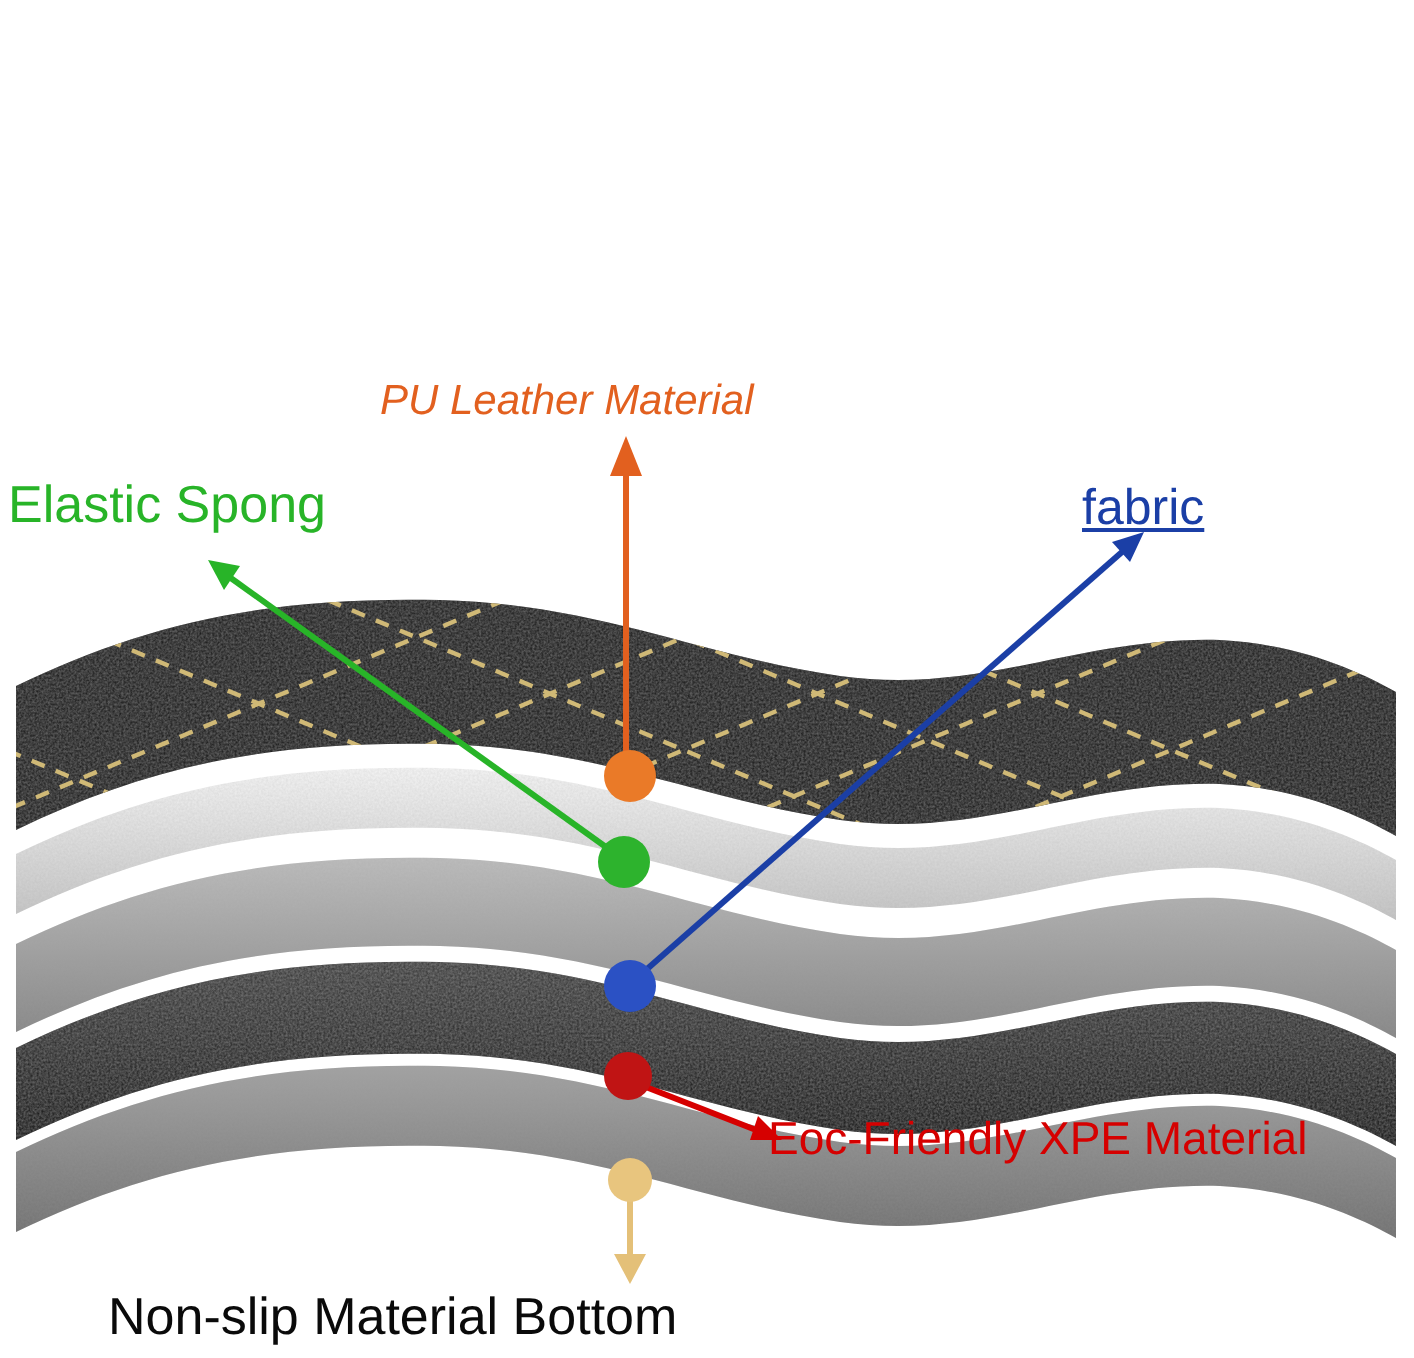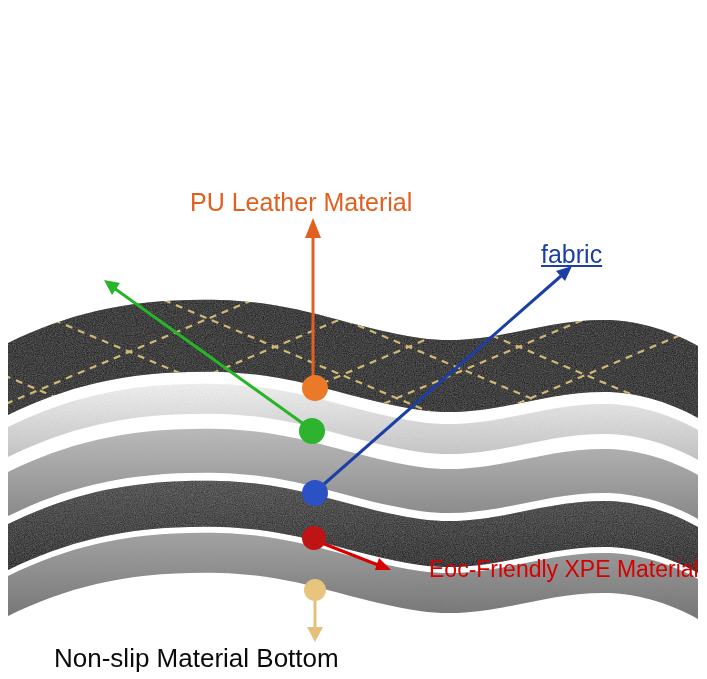--- a/index.html
+++ b/index.html
@@ -11,24 +11,24 @@
     font-family:"Liberation Sans", sans-serif;
   }
   .stage svg{position:absolute;left:0;top:0;}
   .label{
     position:absolute;
     white-space:nowrap;
     font-family:"Liberation Sans", sans-serif;
     font-weight:400;
     line-height:1.1;
   }
-  .label-pu      {left:190px;top:189px;font-size:25px;color:#e2601f;}
+  .label-pu      {left:190px;top:189px;font-size:21px;color:#e2601f;font-style:italic;}
   .label-elastic {left:4px;  top:238px;font-size:26px;color:#28b428;}
   .label-fabric  {left:541px;top:241px;font-size:25px;color:#1b3fa6;text-decoration:underline;}
-  .label-xpe     {left:384px;top:557px;font-size:23px;color:#d60000;margin-left:45px;}
+  .label-xpe     {left:384px;top:557px;font-size:23px;color:#d60000;}
   .label-nonslip {left:54px; top:644px;font-size:26px;color:#0a0a0a;}
 </style>
 </head>
 <body>
 
 <div class="stage">
 
   <svg width="707" height="679" viewBox="0 0 707 679" xmlns="http://www.w3.org/2000/svg">
 
     <defs>
@@ -107,17 +107,18 @@
     <polygon points="315,642 307,627 323,627" fill="#e4c078"></polygon>
 
     <circle cx="315" cy="388" r="13" fill="#ea7a28"></circle>
     <circle cx="312" cy="431" r="13" fill="#2db32d"></circle>
     <circle cx="315" cy="493" r="13" fill="#2b51c4"></circle>
     <circle cx="314" cy="538" r="12" fill="#c01414"></circle>
     <circle cx="315" cy="590" r="11" fill="#e8c57e"></circle>
   </svg>
 
   <div class="label label-pu">PU Leather Material</div>
+  <div class="label label-elastic">Elastic Spong</div>
   <div class="label label-fabric">fabric</div>
   <div class="label label-xpe">Eoc-Friendly XPE Material</div>
   <div class="label label-nonslip">Non-slip Material Bottom</div>
 
 </div>
 
 </body></html>

